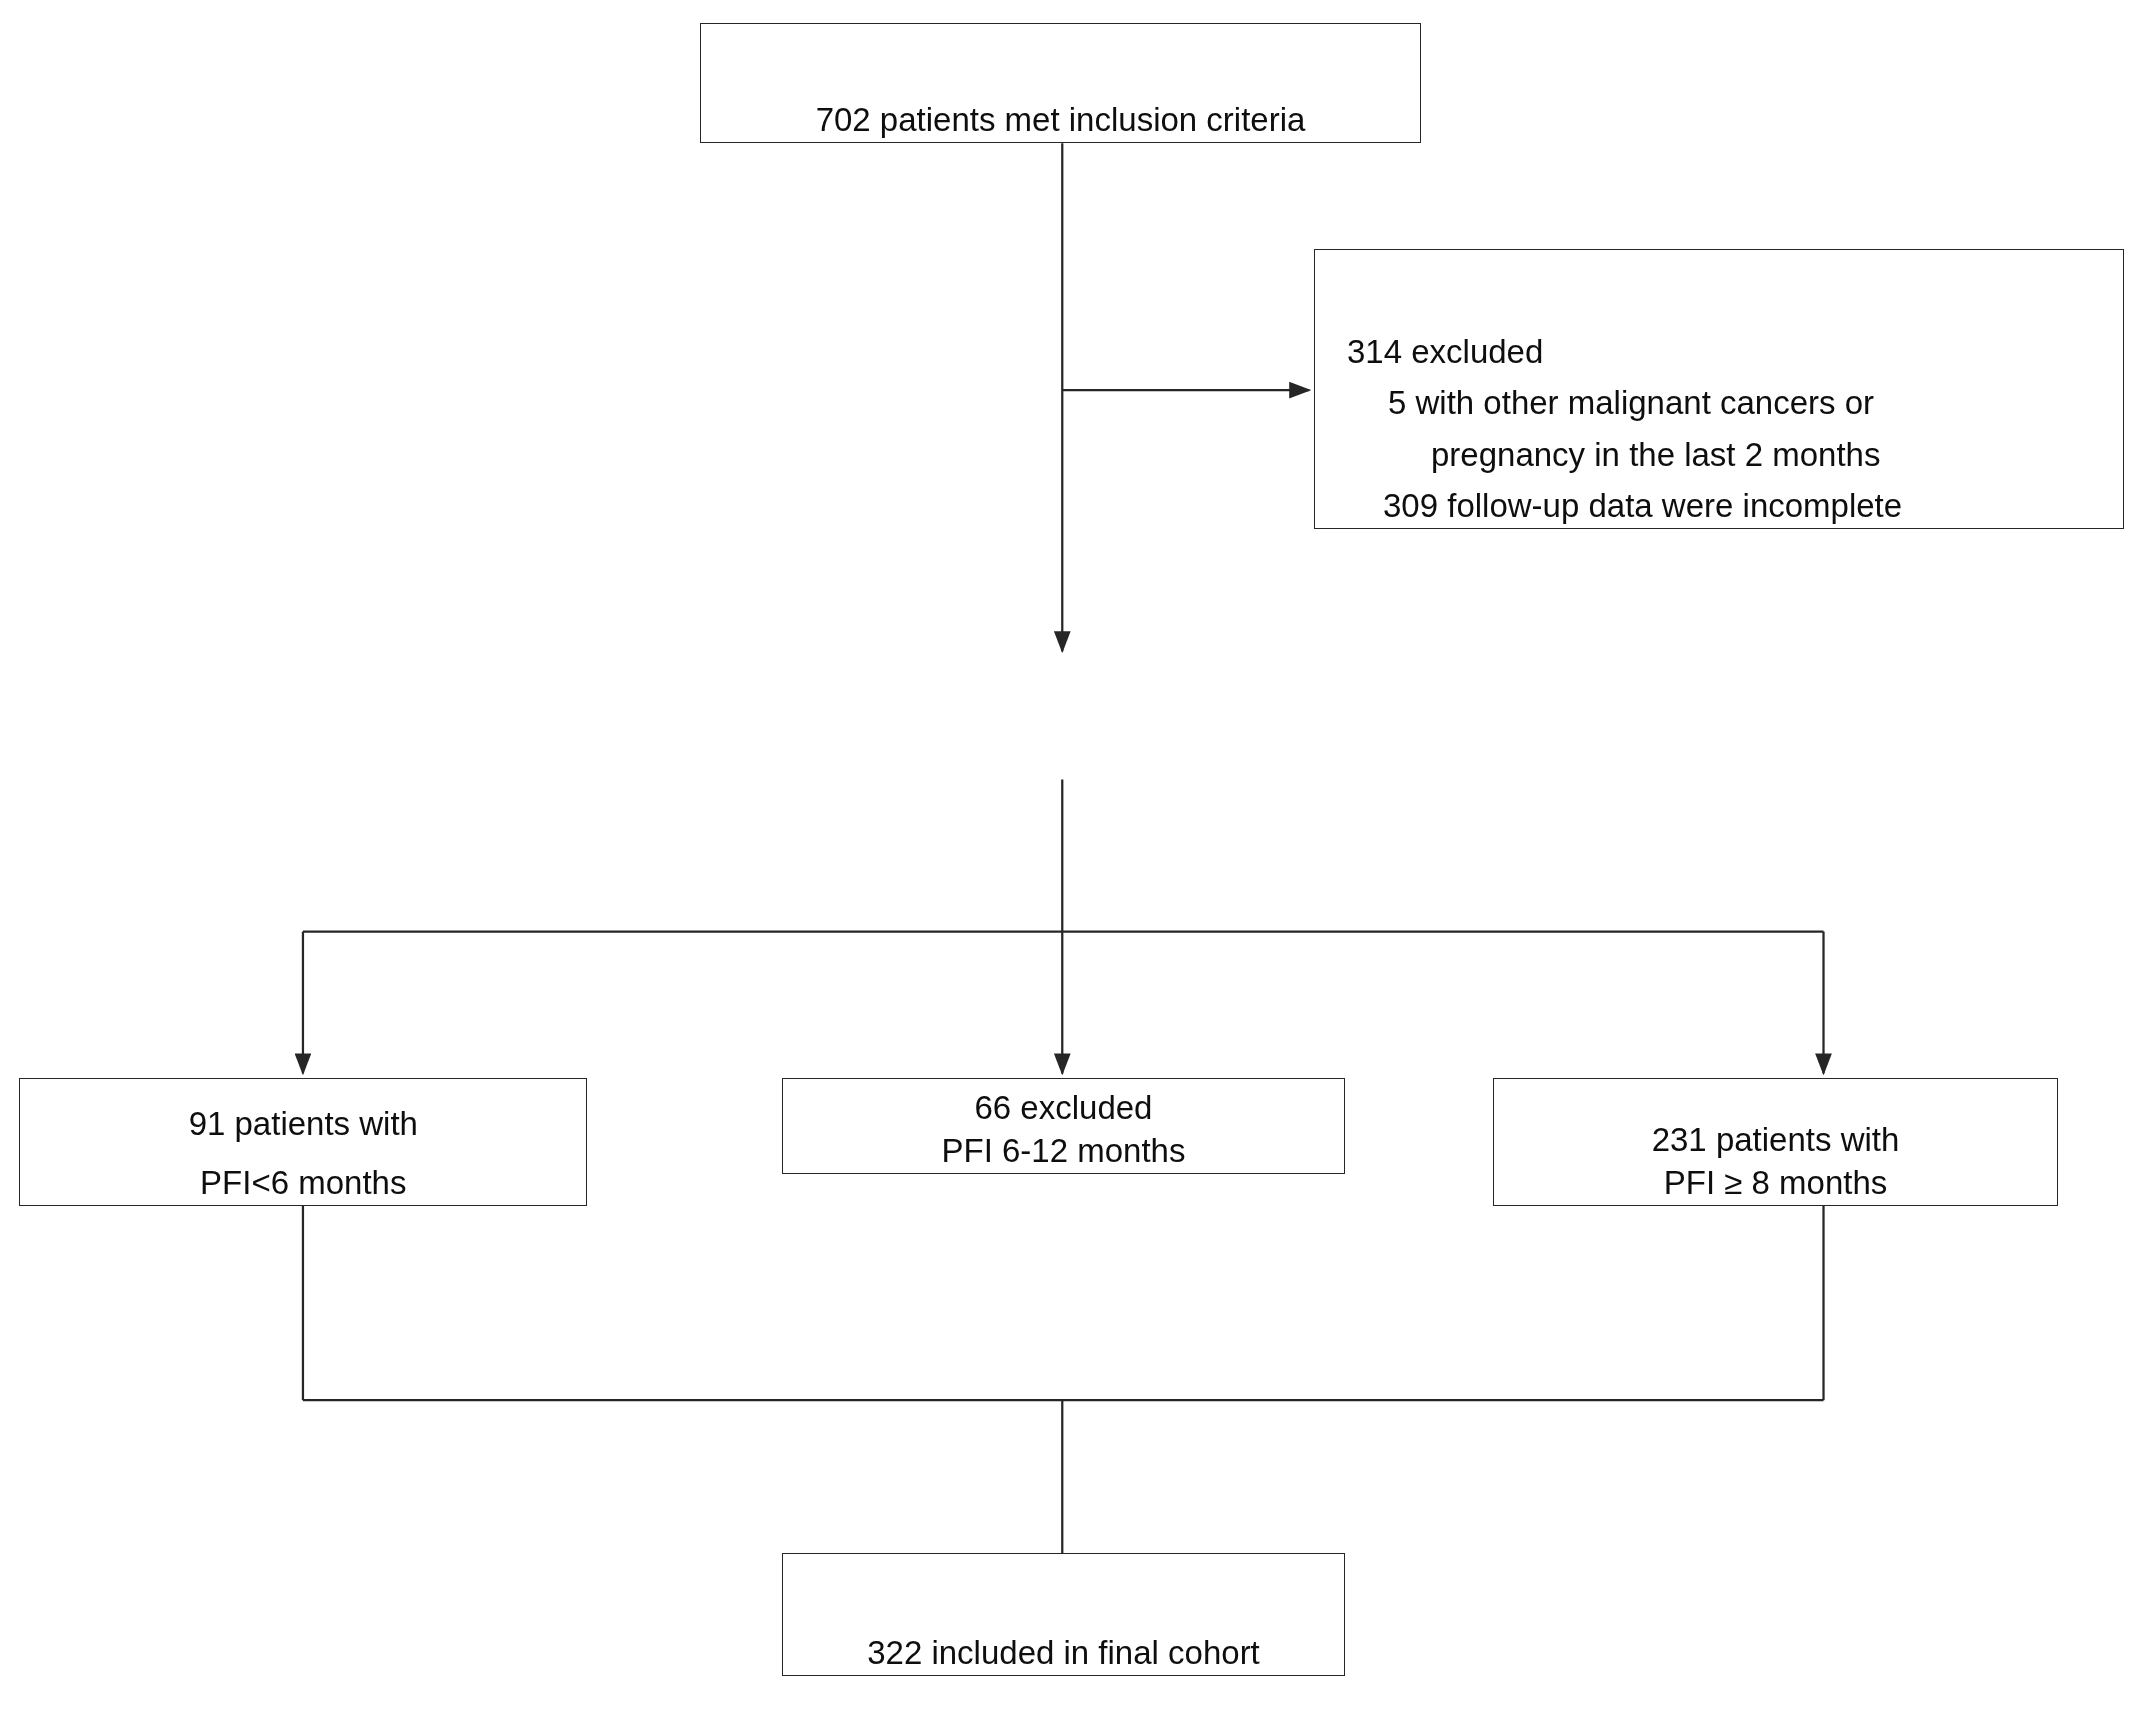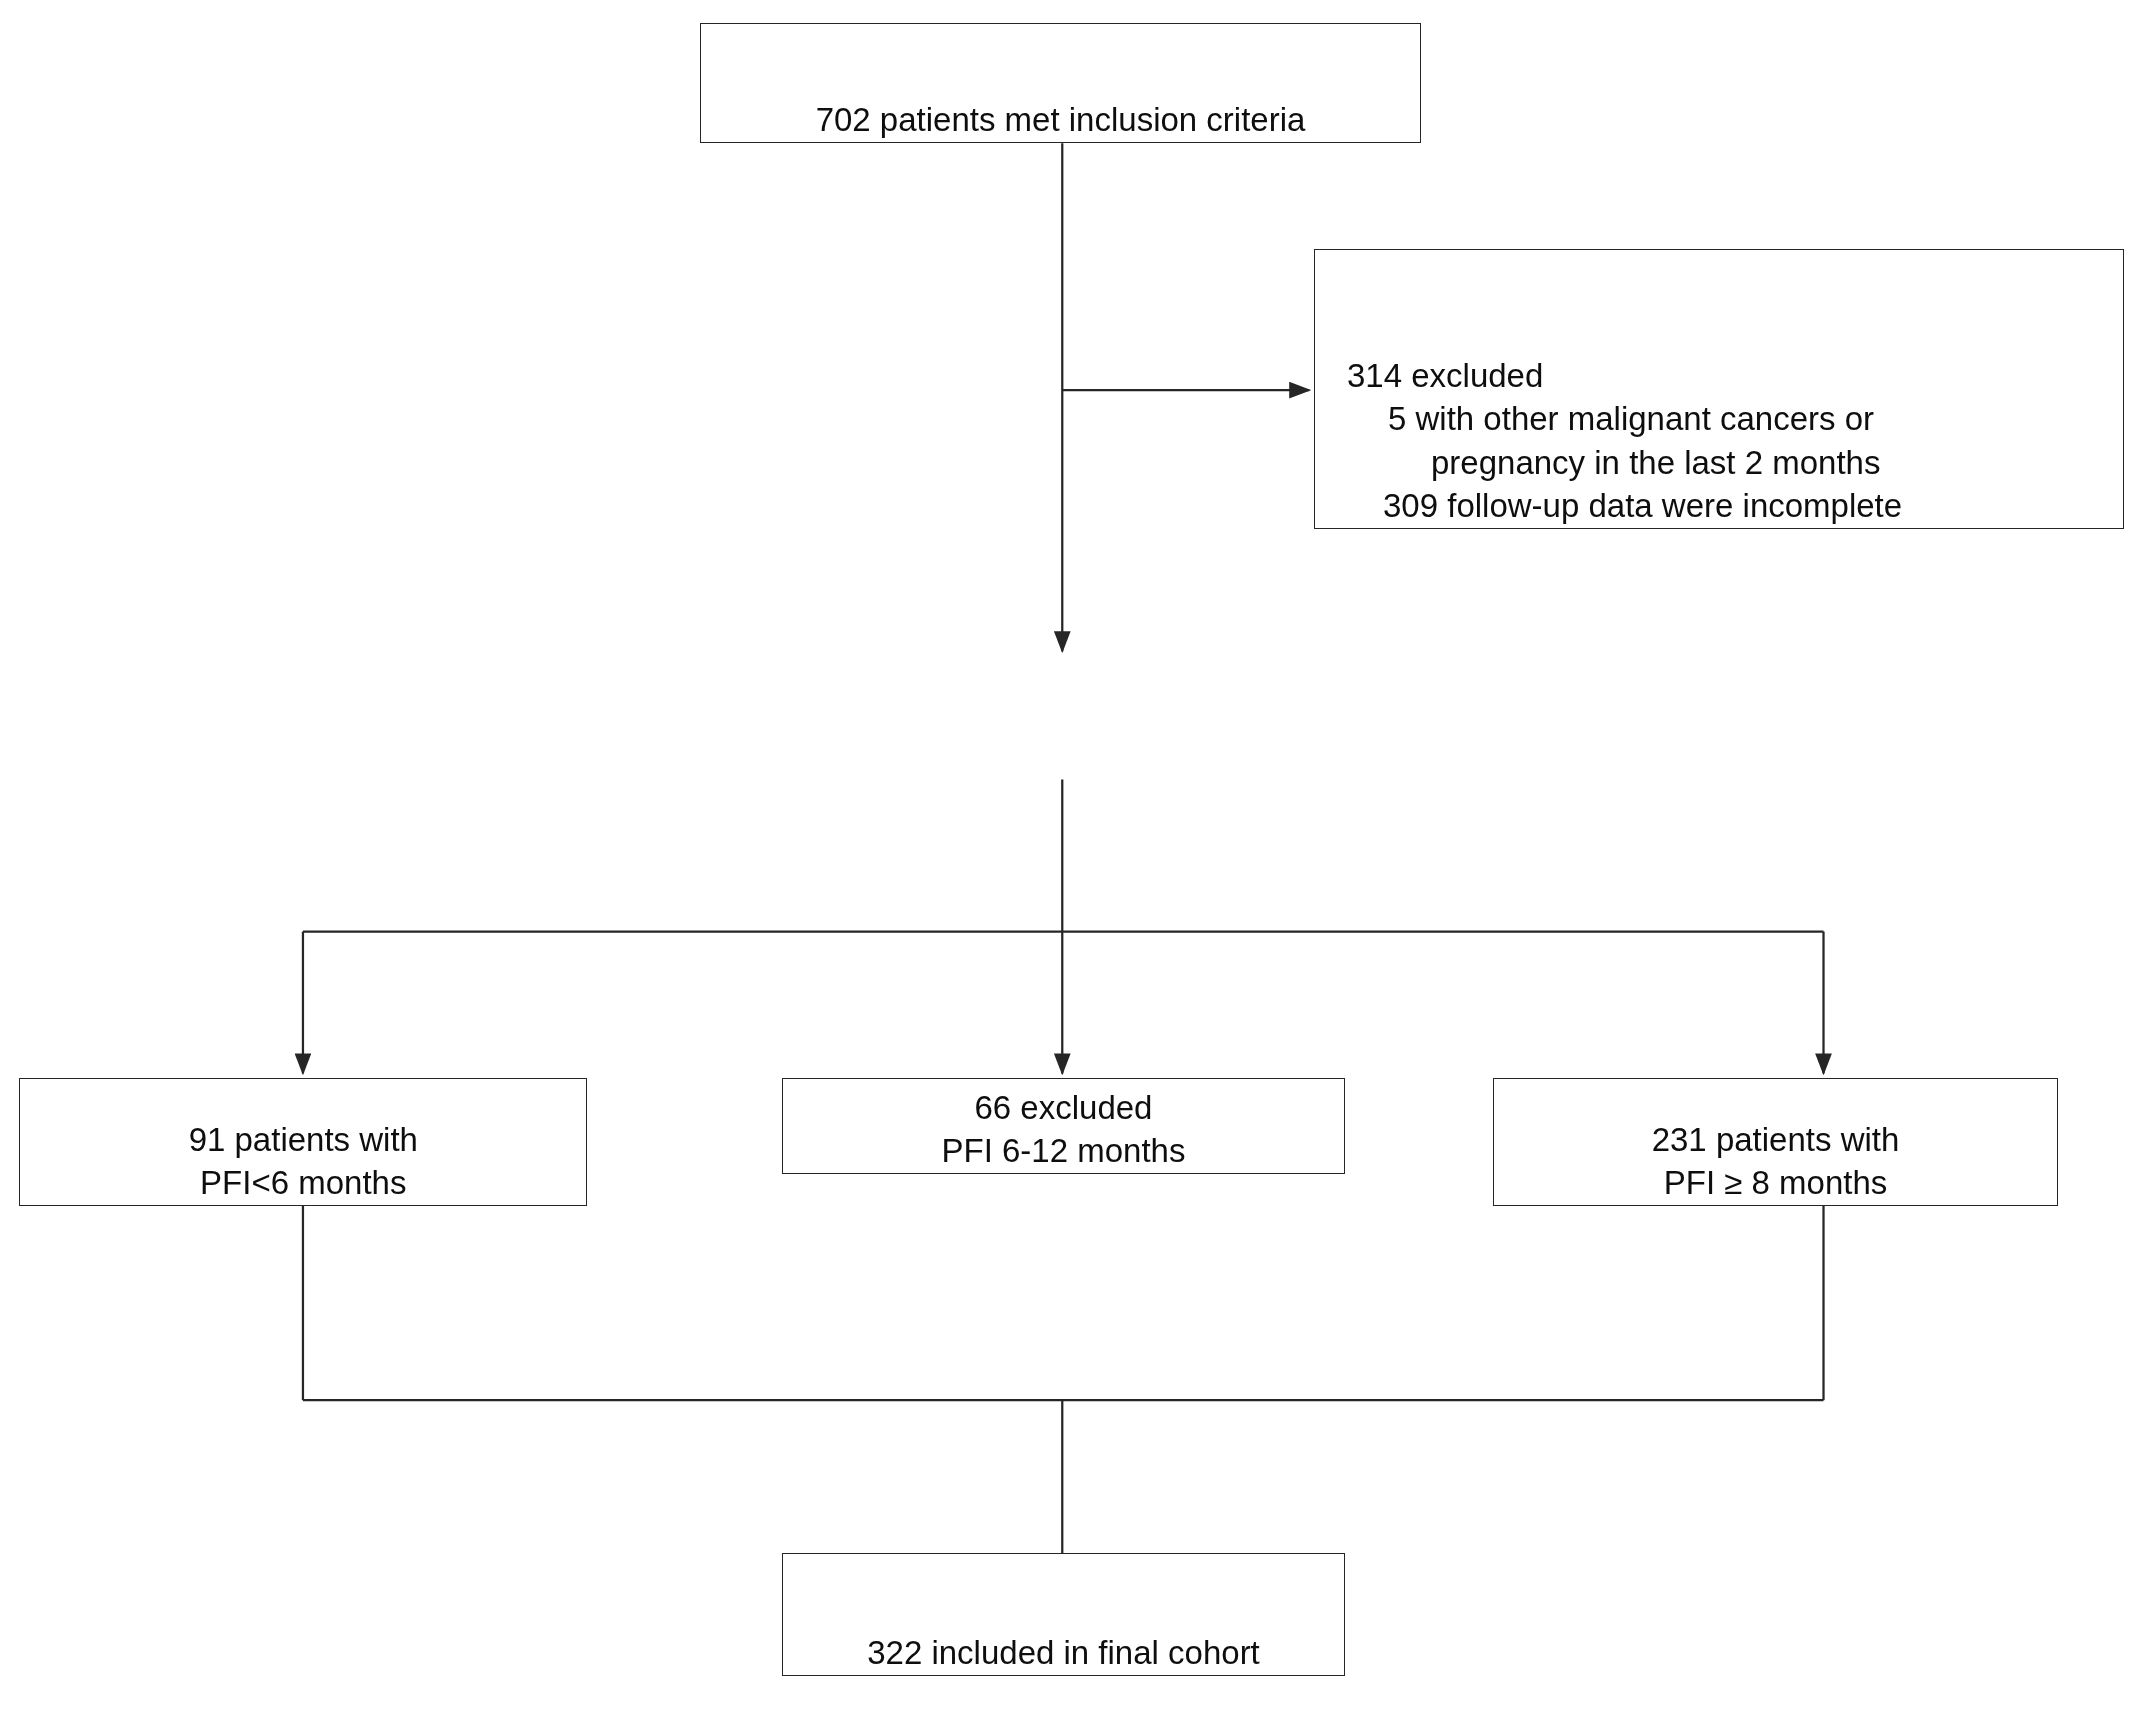--- a/index.html
+++ b/index.html
@@ -52,31 +52,32 @@
     padding:0 6.4px;
   }
   .box .bline{
     white-space:nowrap;
   }
   .box.leftalign{
     align-items:flex-start;
     text-align:left;
     padding-left:32px;
     padding-right:21px;
+    gap:8px;
   }
   .ind-0{ padding-left:0; }
   .ind-1{ padding-left:41px; }
   .ind-2{ padding-left:84px; }
   .ind-1b{ padding-left:36px; }
 
   
   #box-inclusion { left:700px; top:23px;   width:721px; height:120px; }
   #box-excluded  { left:1314px; top:249px;  width:810px; height:280px; }
   #box-388       { left:782px; top:656px; width:563px;  height:123px; }
-  #box-pfi-lt6   { left:19.3px;   top:1078px; width:568px;  height:128px; }
+  #box-pfi-lt6   { left:19.3px;   top:1078px; width:568px;  height:128px;gap:16px; }
   #box-pfi-6-12  { left:782px; top:1078px; width:563px;  height:96px; }
   #box-pfi-ge12  { left:1493px; top:1078px; width:565px;  height:128px; }
   #box-final     { left:782px; top:1553px; width:563px;  height:123px; }
 </style>
 </head>
 <body>
 
 <div class="canvas">
 
   <svg class="connectors" viewBox="0 0 3320 2685" xmlns="http://www.w3.org/2000/svg">

